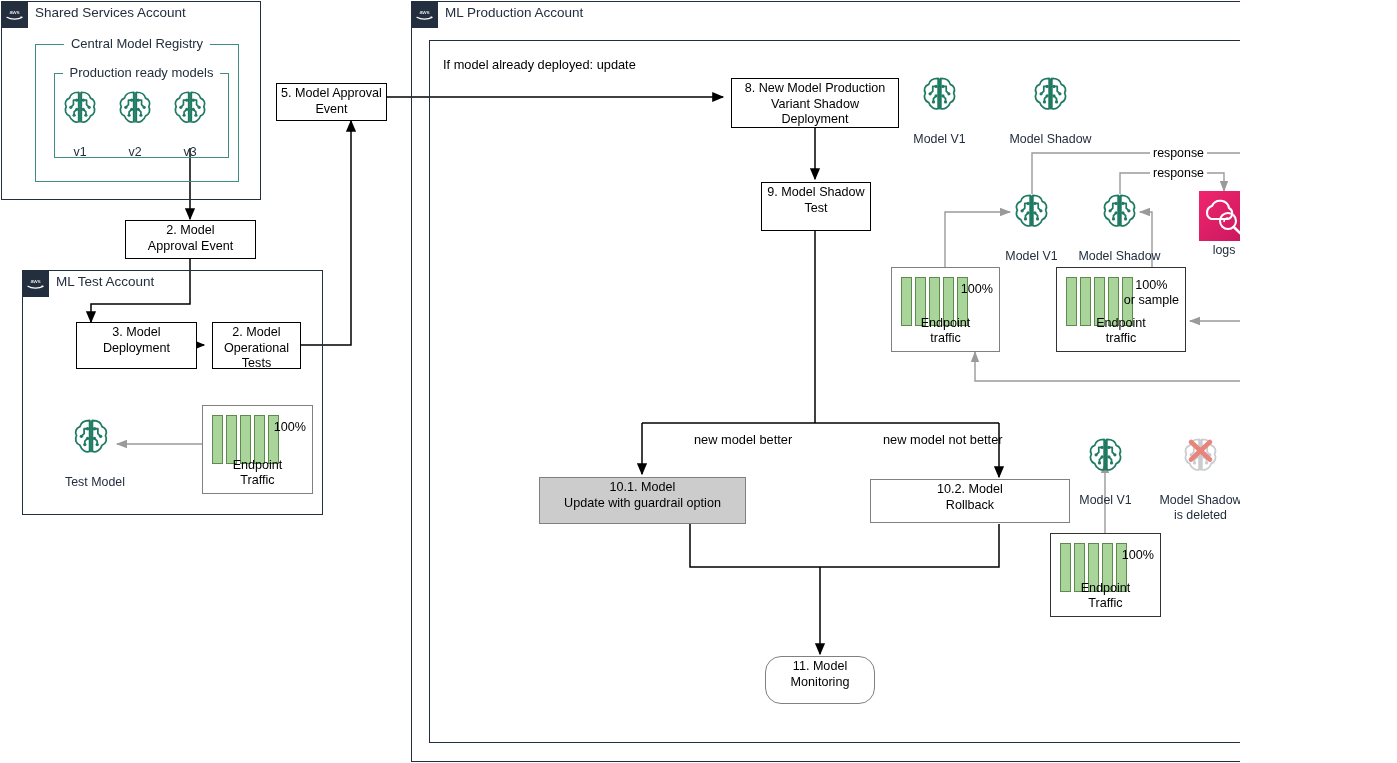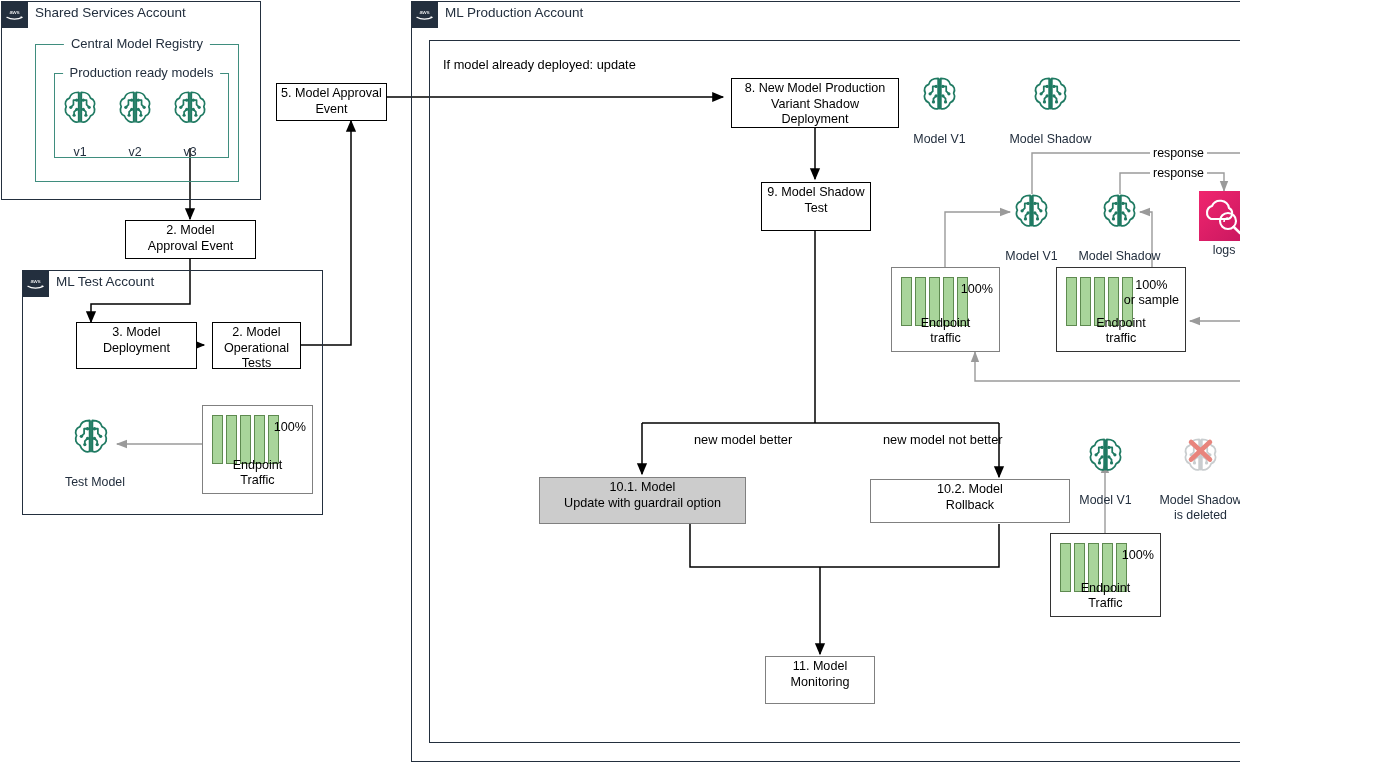--- a/index.html
+++ b/index.html
@@ -543,20 +543,20 @@
       <div class="bar"></div>
       <div class="bar"></div>
     </div>
     <div class="pct">100%</div>
     <div class="cap">
       <span>Endpoint</span><br>
       <span>Traffic</span>
     </div>
   </div>
 
-  <div class="pbox gray-border" style="left:765px;top:656px;width:110px;height:48px;">
+  <div class="pbox gray-border" style="left:765px;top:656px;width:110px;height:48px;border-radius:16px;">
     <span>
       <span>11. Model</span><br>
       <span>Monitoring</span>
     </span>
   </div>
 
 </div>
 
 </body></html>

